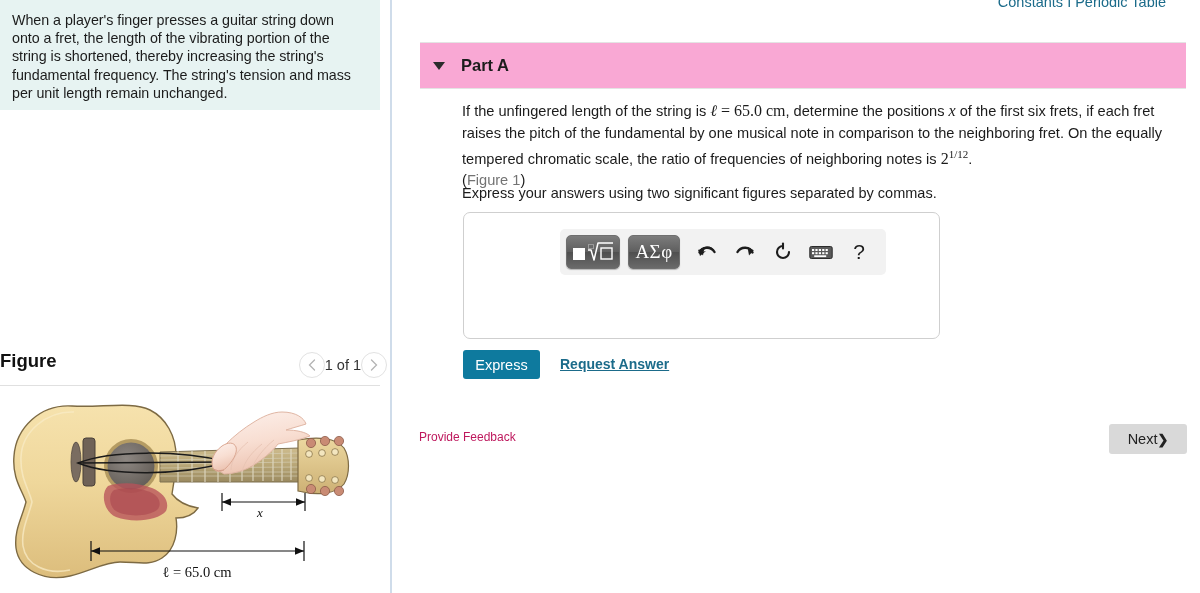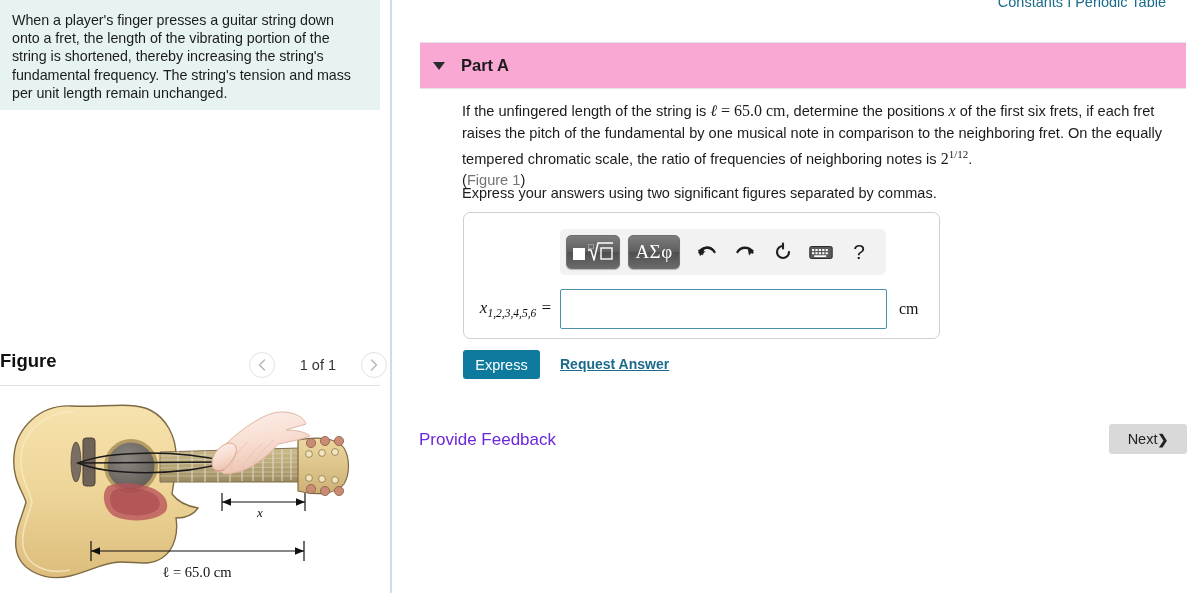--- a/index.html
+++ b/index.html
@@ -35,21 +35,21 @@
     position: absolute; left: 0; top: 346px;
     width: 380px; height: 40px;
     border-bottom: 1px solid #e0e0e0;
   }
   .figure-title {
     position: absolute; left: 0; top: 350px;
     font-size: 18.5px; font-weight: bold; color: #111;
   }
   .fig-nav {
     position: absolute; right: 3px; top: 352px;
-    display: flex; align-items: center; gap: 25px;
+    display: flex; align-items: center; gap: 0;
   }
   .nav-circle {
     width: 26px; height: 26px; border-radius: 50%;
     border: 1px solid #e2e2e2; background: #fff;
     display: flex; align-items: center; justify-content: center;
     color: #b0b0b0; font-size: 13px; line-height: 1;
     cursor: pointer; user-select: none;
   }
   .fig-count { font-size: 14.5px; color: #333; }
 
@@ -175,21 +175,21 @@
     font-size: 14.5px; cursor: pointer;
     font-family: "Liberation Sans", sans-serif;
   }
   .request-link {
     position: absolute; left: 560px; top: 356px;
     font-size: 14px; font-weight: bold; color: #1b6b8a;
     text-decoration: underline; cursor: pointer;
   }
   .feedback-link {
     position: absolute; left: 419px; top: 430px;
-    font-size: 17px; color: #6d28d9; cursor: pointer;
+    font-size: 12px; color: #be185d; cursor: pointer;
   }
   .next-btn {
     position: absolute; left: 1109px; top: 424px;
     width: 78px; height: 30px;
     background: #d9d9d9; color: #222;
     border: none; border-radius: 3px;
     font-size: 14.5px; cursor: pointer;
     display: flex; align-items: center; justify-content: center; 
     font-family: "Liberation Sans", sans-serif;
   }
@@ -427,25 +427,20 @@
               <rect x="13.2" y="7.2" width="2.2" height="2"></rect>
             <rect x="16.6" y="7.2" width="2.2" height="2"></rect>
             <rect x="5.2" y="10.3" width="12" height="1.8"></rect>
           </g>
         </svg>
       </div>
 
       <div class="tico help-q">?</div>
     </div>
 
-    <div class="answer-row">
-      <div class="ans-label"><span>x</span><sub>1,2,3,4,5,6</sub><span> =</span></div>
-      <input class="ans-input" type="text" value="" placeholder="" style="">
-      <span class="unit">cm</span>
-    </div>
   </div>
 
   <button class="submit-btn">Express</button>
   <span class="request-link">Request Answer</span>
 
   <span class="feedback-link">Provide Feedback</span>
 
   <button class="next-btn">
     <span>Next</span>
     <span class="next-chev">❯</span>

